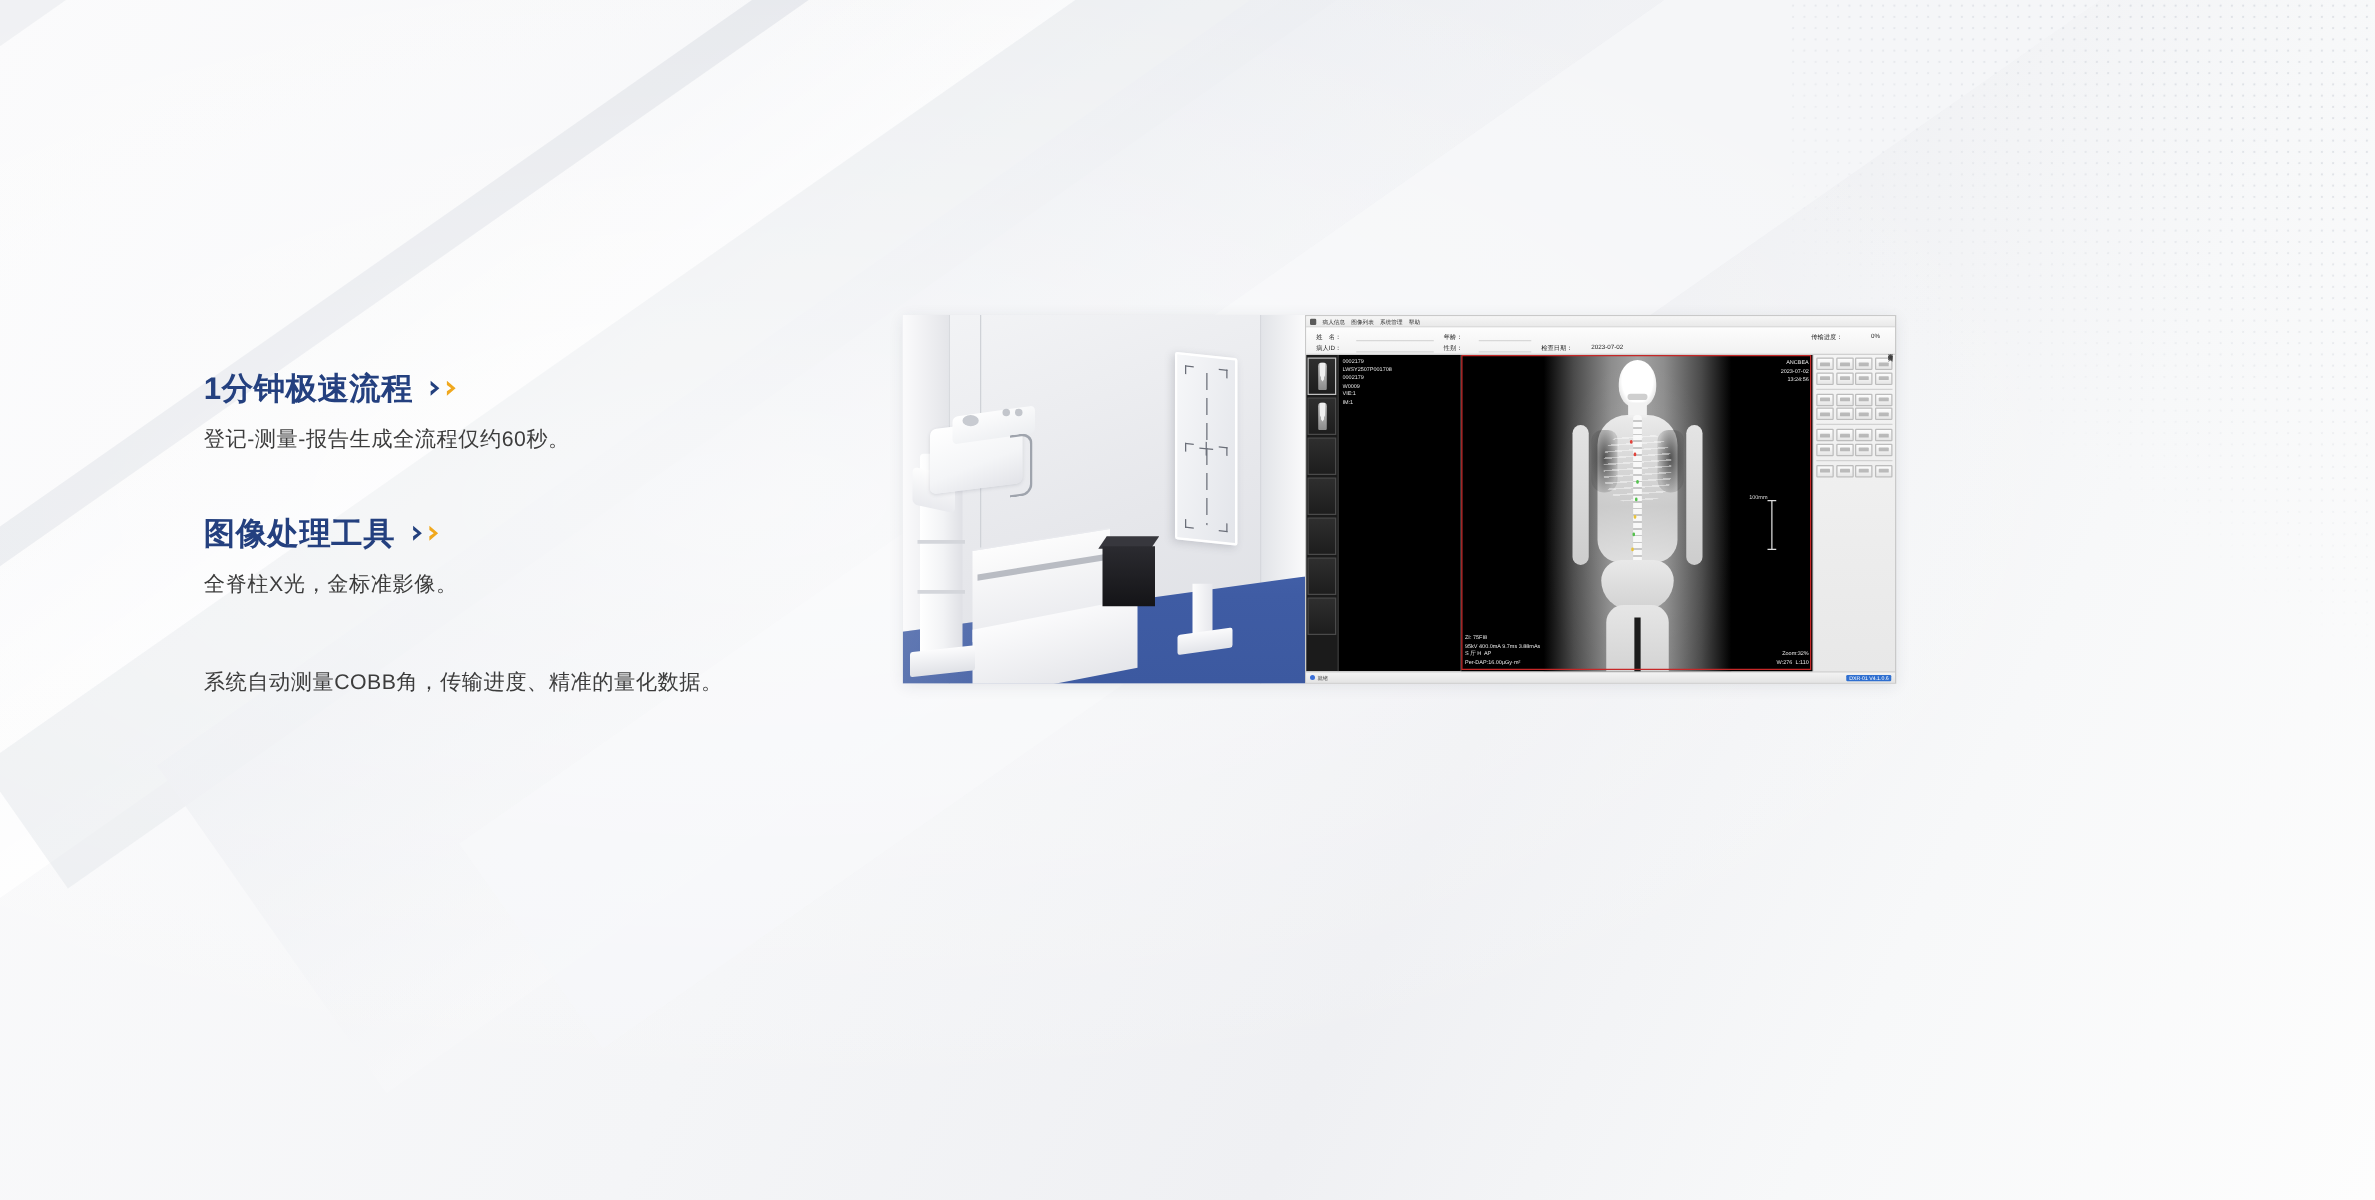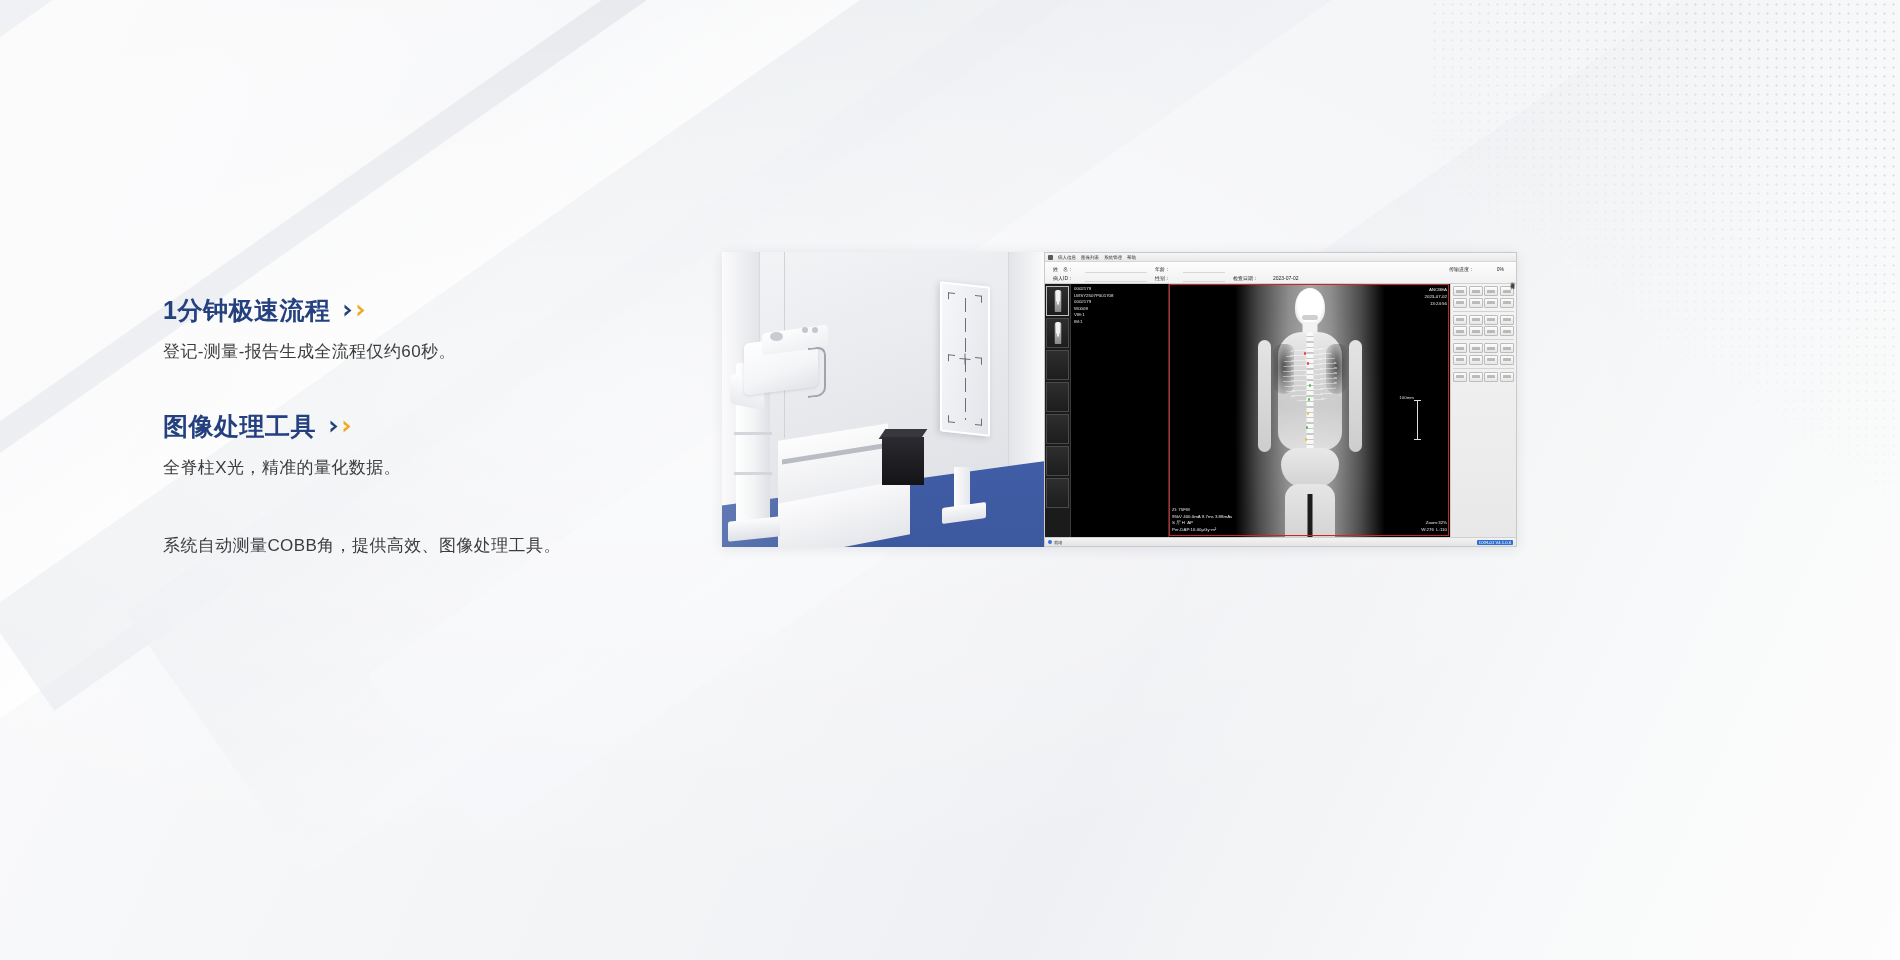--- a/index.html
+++ b/index.html
@@ -513,25 +513,25 @@
       <span>图像处理工具</span>
       <span class="chev-wrap">
         <svg class="chev" width="11" height="15" viewBox="0 0 11 15">
           <path d="M1.5 1.5 L8.5 7.5 L1.5 13.5 L1.5 10 L5 7.5 L1.5 5 Z" fill="#23407e"></path>
         </svg>
         <svg class="chev" width="11" height="15" viewBox="0 0 11 15">
           <path d="M1.5 1.5 L8.5 7.5 L1.5 13.5 L1.5 10 L5 7.5 L1.5 5 Z" fill="#f0a81e"></path>
         </svg>
       </span>
     </div>
-    <div class="feat-desc">全脊柱X光，精准的量化数据。</div>
+    <div class="feat-desc">全脊柱X光，金标准影像。</div>
   </div>
 
   <div class="feature f3">
-    <div class="feat-desc">系统自动测量COBB角，提供高效、图像处理工具。</div>
+    <div class="feat-desc">系统自动测量COBB角，传输进度、精准的量化数据。</div>
   </div>
 
   <div id="media">
 
     <div id="room">
       <div class="wall-back"></div>
       <div class="wall-left"></div>
       <div class="wall-right"></div>
       <div class="wall-seam"></div>
       <div class="floor"></div>

